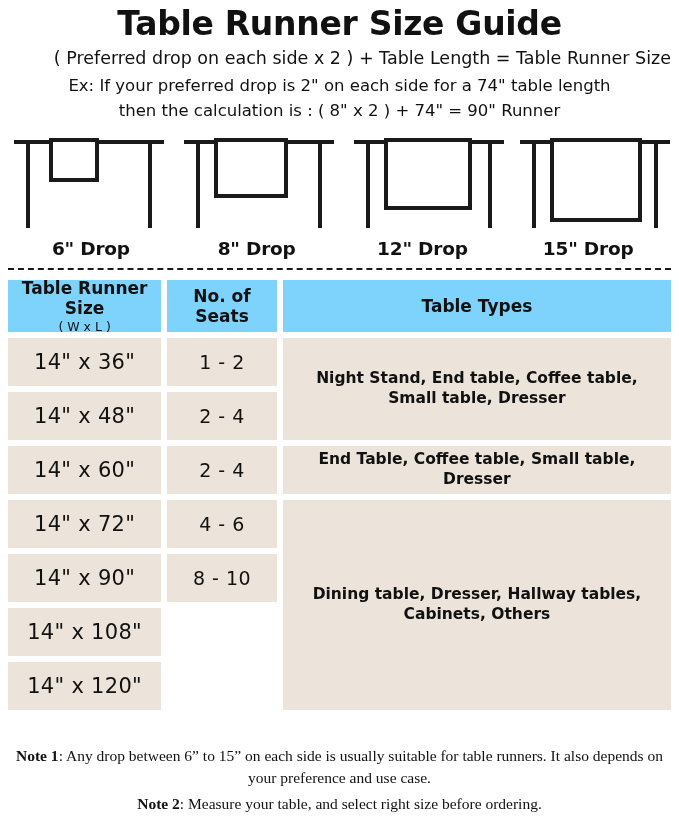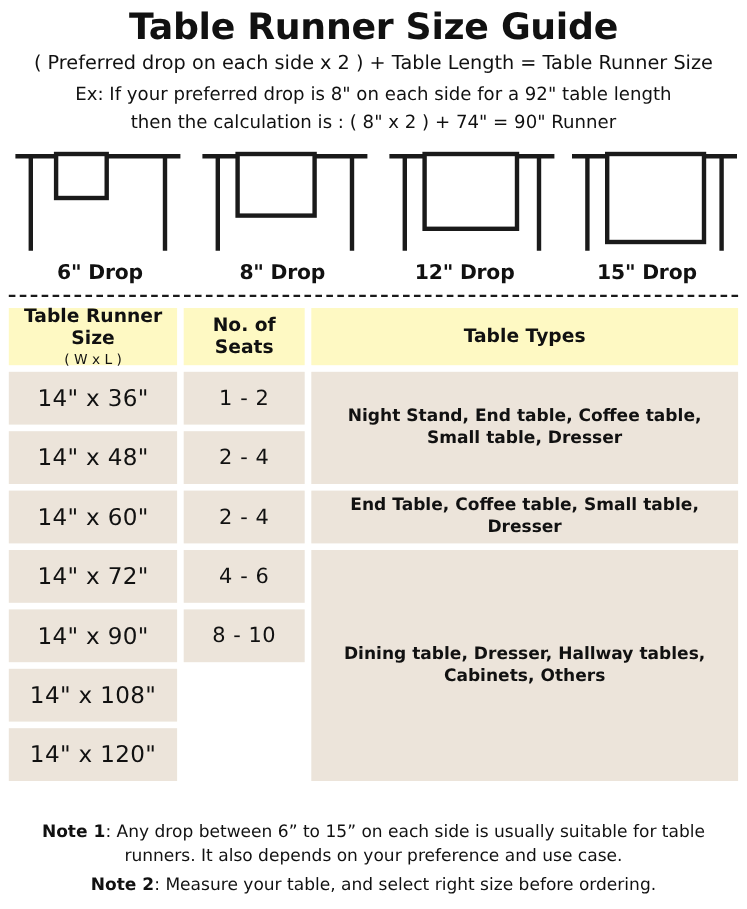--- a/index.html
+++ b/index.html
@@ -21,21 +21,21 @@
   
   .title {
     text-align: center;
     font-size: 33px;
     font-weight: 700;
     letter-spacing: -0.3px;
     margin: 6px 0 4px 0;
     line-height: 1.12;
   }
   .formula {
-    text-align: center;
+    text-align: right;
     font-size: 17.5px;
     font-weight: 400;
     line-height: 1.28;
     margin: 2px 0 0 0;
   }
   .example {
     text-align: center;
     font-size: 16.5px;
     font-weight: 400;
     line-height: 1.35;
@@ -82,21 +82,21 @@
   .cell {
     background: #ece4da;
     display: flex;
     flex-direction: column;
     align-items: center;
     justify-content: center;
     text-align: center;
     padding: 4px 6px;
   }
   .head {
-    background: #fef9c3;
+    background: #7dd3fc;
     height: 52px;
     font-size: 17px;
     font-weight: 700;
   }
   .head .sub {
     font-size: 12.5px;
     font-weight: 400;
     margin-top: 1px;
   }
   .row-size {
@@ -124,31 +124,31 @@
   
   .notes {
     position: absolute;
     left: 8px;
     right: 8px;
     bottom: 8px;
     text-align: center;
     font-size: 15.5px;
     line-height: 1.45;
   }
-  .notes p { margin: 0 0 3px 0; }
+  .notes p { margin: 0 0 3px 0; font-family: Liberation Serif, serif; }
   .notes b { font-weight: 700; }
 </style>
 </head>
 <body>
 
 <div class="page">
 
   <div class="title">Table Runner Size Guide</div>
   <div class="formula">( Preferred drop on each side x 2 ) + Table Length = Table Runner Size</div>
-  <div class="example">Ex: If your preferred drop is 8" on each side for a 92" table length</div>
+  <div class="example">Ex: If your preferred drop is 2" on each side for a 74" table length</div>
   <div class="example" style="margin-top:2px;">then the calculation is : ( 8" x 2 ) + 74" = 90" Runner</div>
 
   <div class="diagram">
     <svg width="663" height="104" viewBox="0 0 663 104" xmlns="http://www.w3.org/2000/svg">
       <g stroke="#1a1a1a" fill="none" stroke-width="4">
 
         <line x1="6" y1="10" x2="156" y2="10"></line>
         <line x1="20" y1="10" x2="20" y2="96"></line>
         <line x1="142" y1="10" x2="142" y2="96"></line>
         <rect x="43" y="8" width="46" height="40" fill="#ffffff"></rect>

